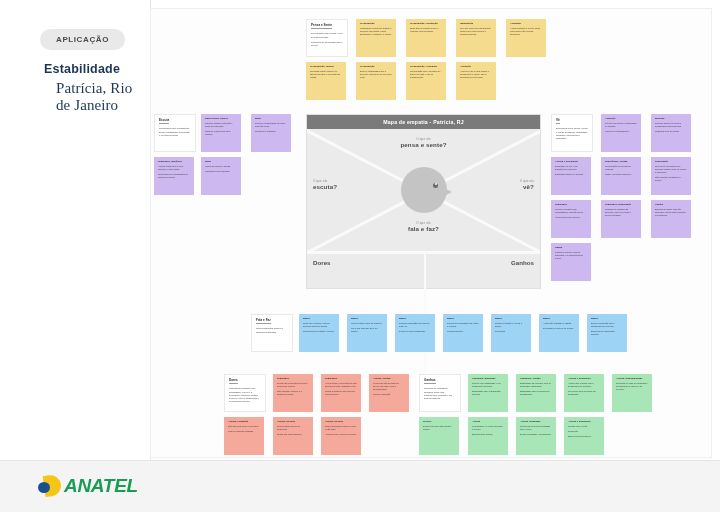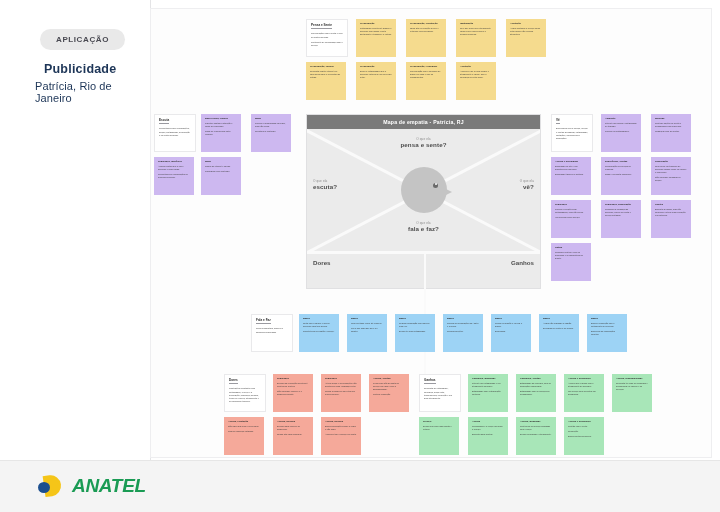--- a/index.html
+++ b/index.html
@@ -21,22 +21,22 @@
     padding: 6px 16px;
     background: #e9e9e9; color: #4a4a52;
     border-radius: 14px;
     font-size: 8px; font-weight: bold; letter-spacing: .6px;
   }
   .h-title {
     position: absolute; left: 44px; top: 62px;
     font-size: 12.5px; font-weight: bold; color: #1d3557; letter-spacing: .2px;
   }
   .h-sub {
-    position: absolute; left: 35px; top: 80px;
-    font-size: 11px; color: #1d3557; letter-spacing: .1px;
+    position: absolute; left: 56px; top: 80px;
+    font-size: 15px; color: #1d3557; letter-spacing: .1px; font-family: Liberation Serif, serif;
   }
 
   
   .canvas {
     position: absolute; left: 150px; top: 8px;
     width: 562px; height: 450px;
     background: #fdfdfd;
     border: 1px solid #eeeef0;
   }
 
@@ -103,30 +103,30 @@
   .footer { position: absolute; left: 0; bottom: 0; width: 720px; height: 52px; background: #f4f4f4; border-top: 1px solid #e6e6e6; }
   .logo { position: absolute; left: 38px; top: 14px; display: flex; align-items: center; }
   .logo-mark { position: relative; width: 24px; height: 22px; }
   .logo-cres {
     position: absolute; left: 6px; top: 0; width: 17px; height: 21px;
     background: #f5c518;
     border-radius: 0 60% 60% 0 / 0 50% 50% 0;
     transform: rotate(-8deg);
   }
   .logo-dot { position: absolute; left: 0px; top: 7px; width: 12px; height: 11px; border-radius: 50%; background: #1c4f8f; }
-  .logo-text { font-size: 19px; font-weight: bold; font-style: italic; color: #1a9b54; letter-spacing: -.3px; margin-left: 10px; }
+  .logo-text { font-size: 19px; font-weight: bold; font-style: italic; color: #1a9b54; letter-spacing: -.3px; margin-left: 2px; }
 </style>
 </head>
 <body>
 
 <div class="slide">
 
   <div class="header">
     <div class="pill">APLICAÇÃO</div>
-    <div class="h-title">Publicidade</div>
+    <div class="h-title">Estabilidade</div>
     <div class="h-sub">Patrícia, Rio de Janeiro</div>
   </div>
   <div class="divider-v"></div>
 
   <div class="canvas">
 
     <div class="emap" style="left:155px; top:105px; width:235px; height:175px;">
       <div class="emap-head">Mapa de empatia - Patrícia, RJ</div>
       <div class="emap-body">
         <div class="quad">

